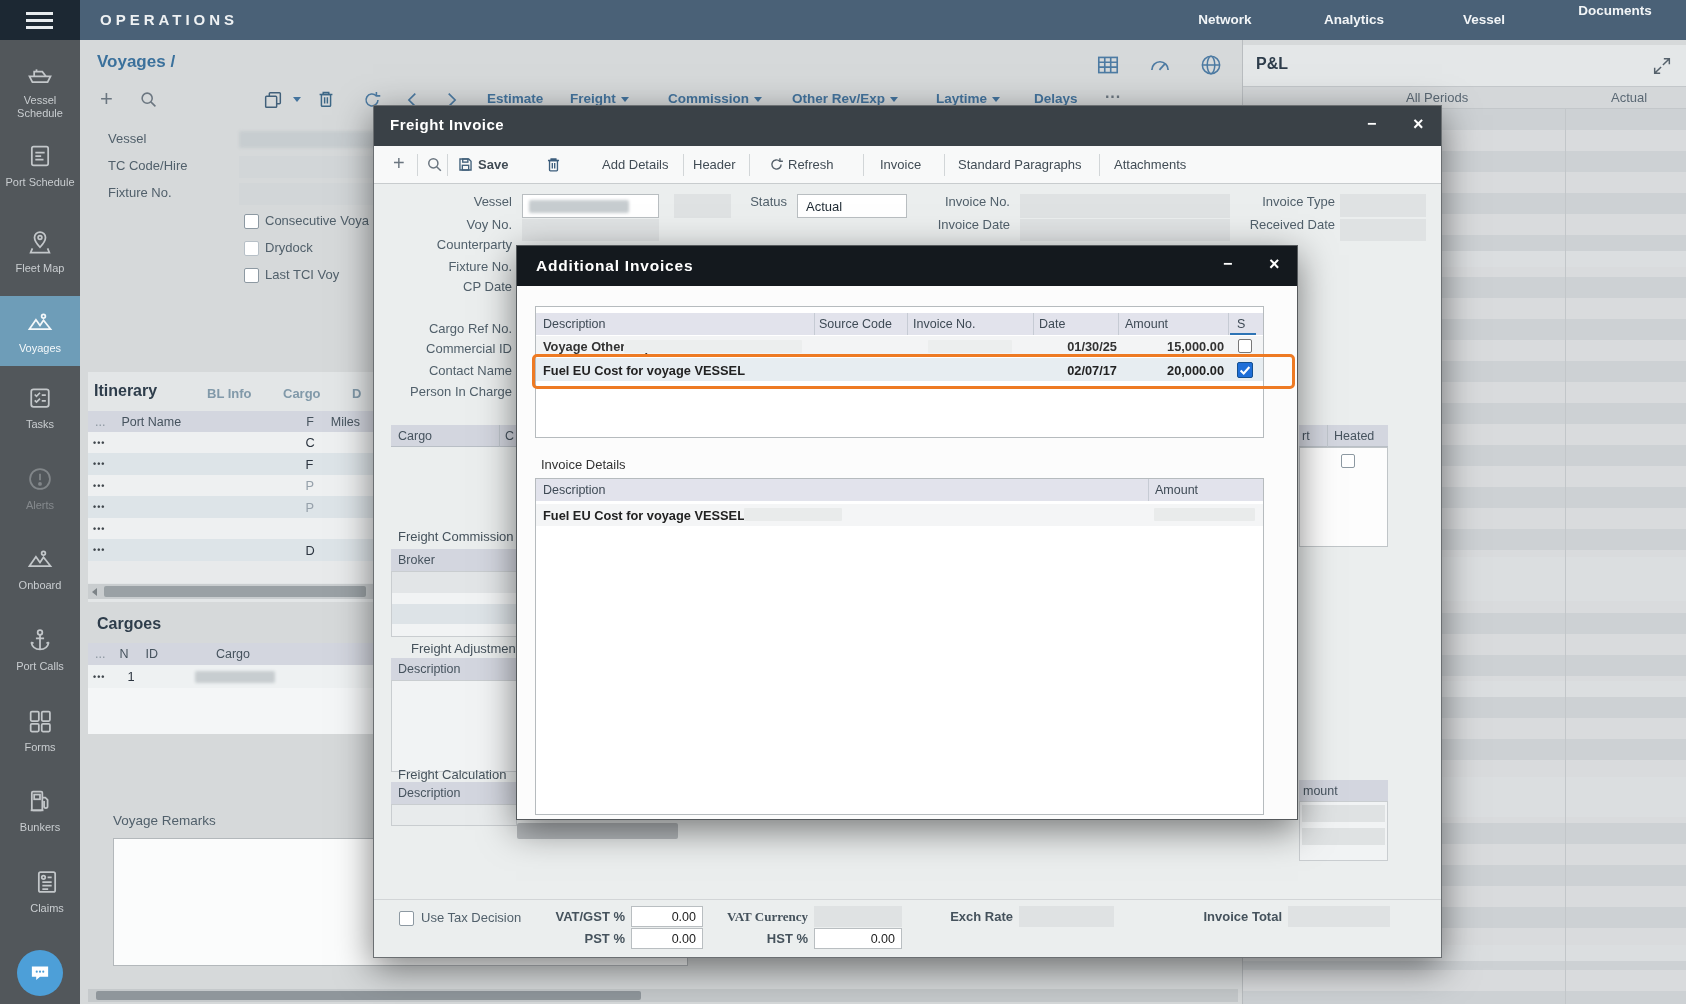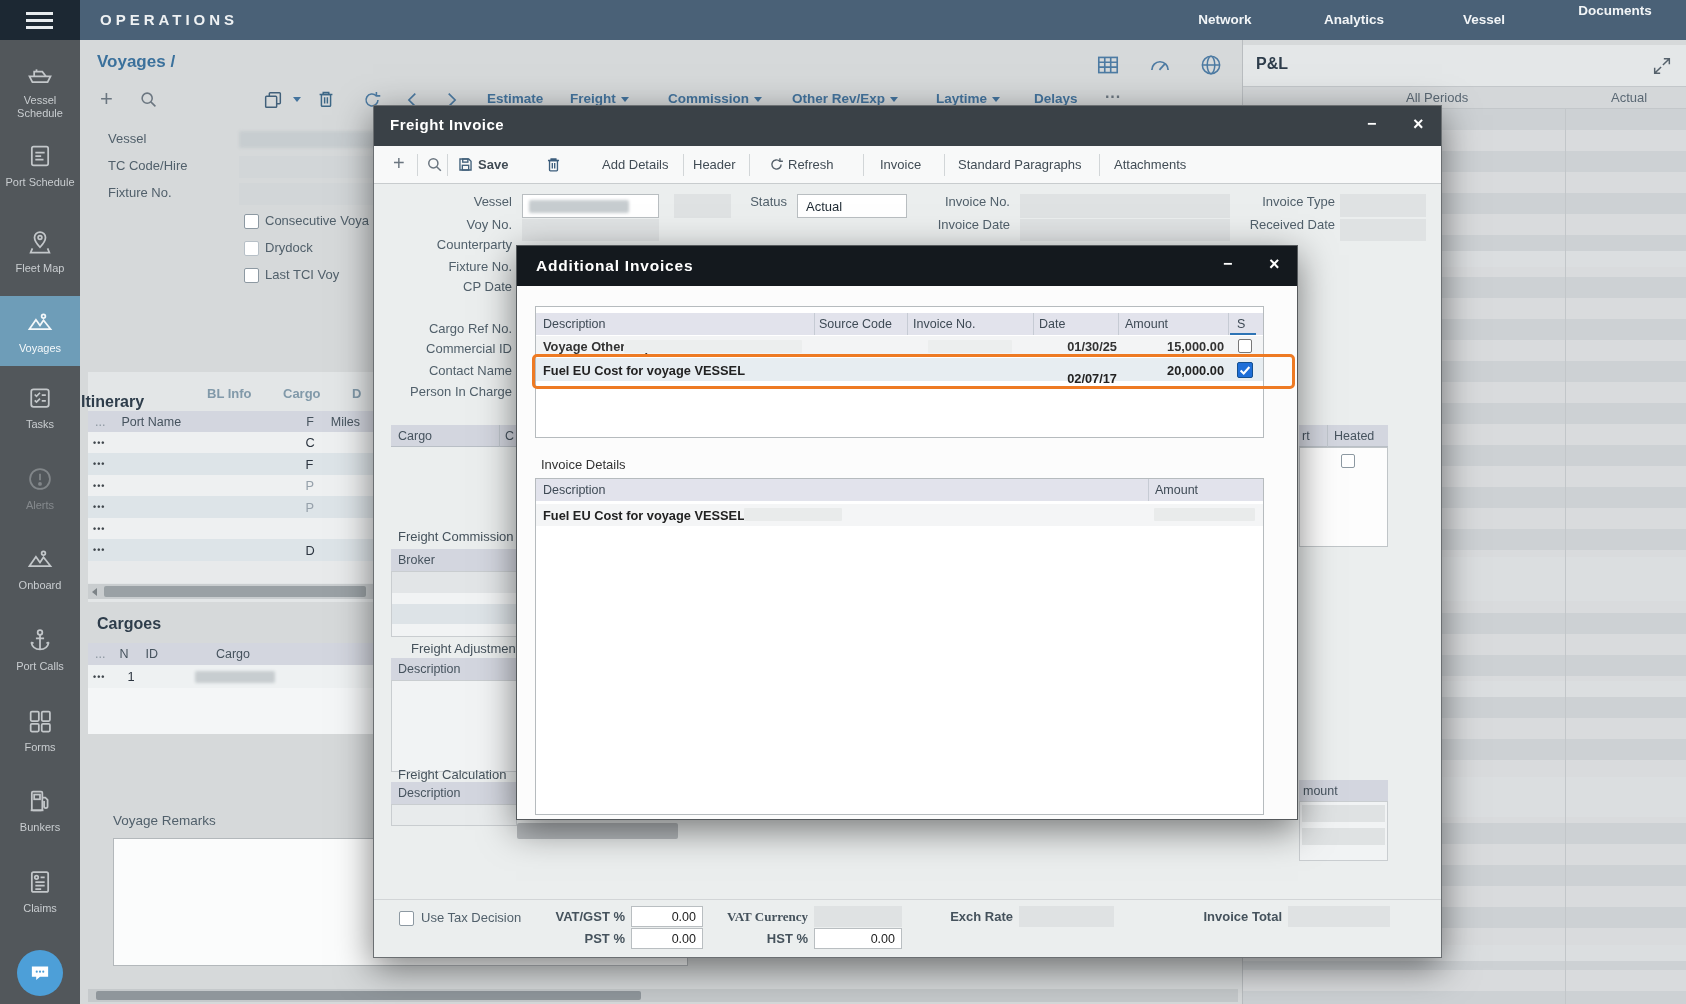--- a/index.html
+++ b/index.html
@@ -134,21 +134,21 @@
   </div>
   <div class="a side-item" style="left:0;top:787px;">
     <span><svg width="28" height="28" viewBox="0 0 24 24" fill="none" stroke="currentColor" stroke-width="1.5">
           <rect x="5" y="4" width="9" height="16" rx="1"></rect>
           <rect x="7" y="6.5" width="5" height="4"></rect>
           <path d="M14 9h2.5l2 2v5.5a1.5 1.5 0 0 1-3 0V12"></path>
           <path d="M4 20h11"></path>
         </svg></span>
     <div class="side-lbl">Bunkers</div>
   </div>
-  <div class="a side-item" style="left:0;top:868px;">
+  <div class="a side-item" style="left:0;top:868px;padding-left:7px;">
     <span><svg width="28" height="28" viewBox="0 0 24 24" fill="none" stroke="currentColor" stroke-width="1.5">
           <rect x="5" y="3.5" width="14" height="17" rx="1.5"></rect>
           <circle cx="9" cy="8" r="1.5"></circle>
           <path d="M12.5 8H16M8 12h8M8 15h8M8 18h5"></path>
         </svg></span>
     <div class="side-lbl">Claims</div>
   </div>
   <div class="a" style="left:17px;top:950px;width:46px;height:46px;border-radius:50%;background:#4d9fd8;display:flex;align-items:center;justify-content:center;">
     <span>
         <svg width="26" height="26" viewBox="0 0 24 24">
@@ -241,21 +241,21 @@
   <div class="a flex" style="left:244px;top:238px;">
     <div class="cb" style="border-color:#b7c0c7;"></div>
     <span class="lbl" style="margin-left:6px;">Drydock</span>
   </div>
   <div class="a flex" style="left:244px;top:265px;">
     <div class="cb"></div>
     <span class="lbl" style="margin-left:6px;">Last TCI Voy</span>
   </div>
 
   <div class="a" style="left:88px;top:372px;width:285px;height:230px;background:#e3e6e7;"></div>
-  <div class="a sect" style="left:81px;top:382px;margin-top:11px;">Itinerary</div>
+  <div class="a sect" style="left:94px;top:382px;">Itinerary</div>
   <div class="a tab" style="left:207px;top:386px;">BL Info</div>
   <div class="a tab" style="left:283px;top:386px;">Cargo</div>
   <div class="a tab" style="left:352px;top:386px;">D</div>
 
   <div class="a th flex" style="left:88px;top:411px;width:285px;height:21px;">
     <span style="margin-left:7px;color:#8b96a0;">...</span>
     <span style="margin-left:16px;">Port Name</span>
     <span style="margin-left:125px;">F</span>
     <span style="margin-left:17px;">Miles</span>
   </div>
@@ -513,21 +513,21 @@
         <span class="cell" style="position:absolute;left:7px;top:0;font-weight:bold;color:#333;">Voyage Other Exp:</span>
         <div class="redact2" style="position:absolute;left:88px;top:4px;width:178px;height:13px;"></div>
         <div class="redact2" style="position:absolute;left:392px;top:4px;width:84px;height:13px;"></div>
         <span class="cell rlbl" style="position:absolute;left:497px;width:84px;font-weight:bold;color:#333;">01/30/25</span>
         <span class="cell rlbl" style="position:absolute;left:582px;width:106px;font-weight:bold;color:#333;">15,000.00</span>
         <div class="cb" style="position:absolute;left:702px;top:3px;width:14px;height:14px;border-color:#777;"></div>
       </div>
 
       <div class="a" style="left:0;top:51px;width:727px;height:23px;background:#e7edf1;">
         <span class="cell" style="position:absolute;left:7px;top:2px;font-weight:bold;color:#222;">Fuel EU Cost for voyage VESSEL</span>
-        <span class="cell rlbl" style="position:absolute;left:497px;top:2px;width:84px;font-weight:bold;color:#222;margin-top:8px;">02/07/17</span>
+        <span class="cell rlbl" style="position:absolute;left:497px;top:2px;width:84px;font-weight:bold;color:#222;">02/07/17</span>
         <span class="cell rlbl" style="position:absolute;left:582px;top:2px;width:106px;font-weight:bold;color:#222;">20,000.00</span>
         <div style="position:absolute;left:701px;top:4px;width:16px;height:16px;background:#1f6fd8;border:1px solid #15508f;border-radius:2px;box-sizing:border-box;">
           <svg width="14" height="14" viewBox="0 0 16 16">
               <path d="M3 8.5 L6.5 12 L13 4.5" stroke="#fff" stroke-width="2.4" fill="none"></path>
             </svg>
         </div>
       </div>
 
       <div class="a" style="left:-4px;top:47px;width:757px;height:29px;border:3px solid #ee7a23;border-radius:5px;pointer-events:none;"></div>
     </div>

